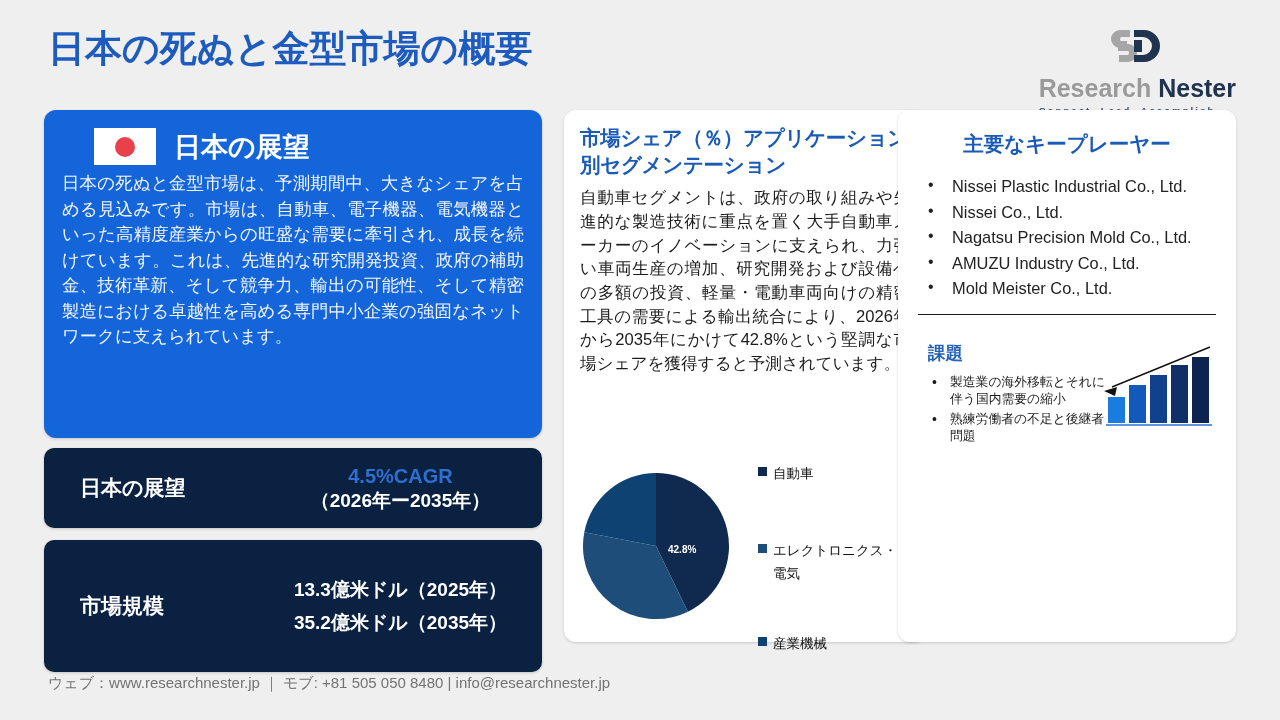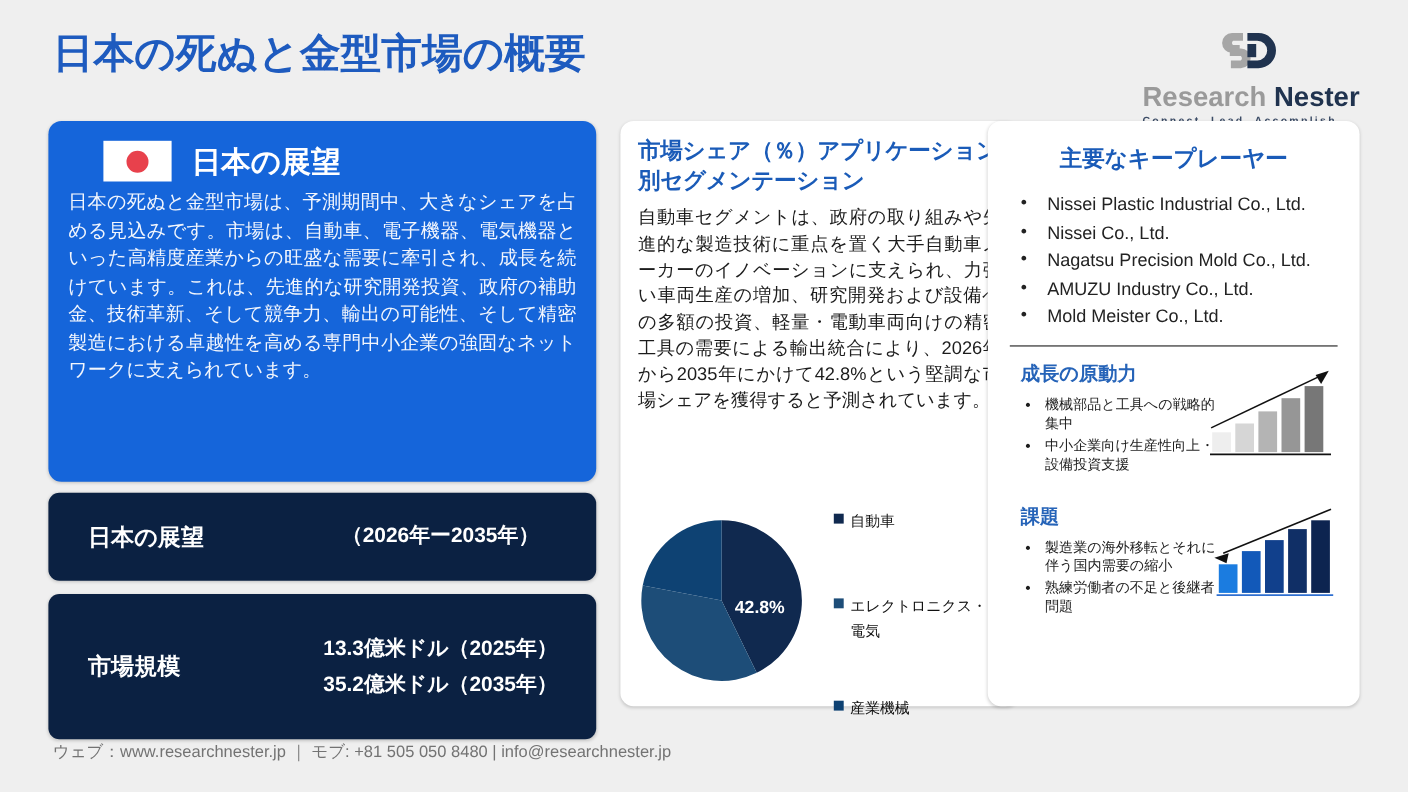--- a/index.html
+++ b/index.html
@@ -78,21 +78,21 @@
   .mid-body {
     margin-top: 8px; font-size: 16.6px; line-height: 1.43; color: #1c1c1c;
     text-align: justify; text-justify: inter-character;
   }
 
   
   .chart-area { position: absolute; left: 8px; top: 340px; width: 322px; height: 180px; }
   .pie-wrap { position: absolute; left: 4px; top: 16px; width: 160px; height: 160px; }
   .pie-label {
     position: absolute; left: 92px; top: 78px;
-    font-size: 16px; font-weight: bold; color: #fff;
+    font-size: 10px; font-weight: bold; color: #fff;
   }
   .legend { position: absolute; left: 186px; top: 8px; width: 140px; }
   .legend-row { display: flex; align-items: flex-start; gap: 6px; font-size: 13.5px; color: #111; }
   .legend-row.r1 { margin-top: 4px; }
   .legend-row.r2 { margin-top: 54px; }
   .legend-row.r3 { margin-top: 46px; }
   .swatch { width: 9px; height: 9px; flex: none; margin-top: 5px; }
   .legend-text { line-height: 1.72; }
 
   
@@ -150,20 +150,21 @@
     <div class="blue-head">
       <div class="flag"></div>
       <div class="blue-head-title">日本の展望</div>
     </div>
     <div class="blue-body">日本の死ぬと金型市場は、予測期間中、大きなシェアを占める見込みです。市場は、自動車、電子機器、電気機器といった高精度産業からの旺盛な需要に牽引され、成長を続けています。これは、先進的な研究開発投資、政府の補助金、技術革新、そして競争力、輸出の可能性、そして精密製造における卓越性を高める専門中小企業の強固なネットワークに支えられています。</div>
   </div>
 
   <div class="stat-box" id="stat-cagr">
     <div class="stat-label">日本の展望</div>
     <div class="stat-values">
+      <div class="stat-accent">4.5%CAGR</div>
       <div class="stat-sub">（2026年ー2035年）</div>
     </div>
   </div>
 
   <div class="stat-box" id="stat-size">
     <div class="stat-label">市場規模</div>
     <div class="stat-values">
       <div class="stat-line">13.3億米ドル（2025年）</div>
       <div class="stat-line">35.2億米ドル（2035年）</div>
     </div>
@@ -207,37 +208,20 @@
     <div class="right-title">主要なキープレーヤー</div>
     <ul class="players">
       <li>Nissei Plastic Industrial Co., Ltd.</li>
       <li>Nissei Co., Ltd.</li>
       <li>Nagatsu Precision Mold Co., Ltd.</li>
       <li>AMUZU Industry Co., Ltd.</li>
       <li>Mold Meister Co., Ltd.</li>
     </ul>
     <div class="divider"></div>
 
-    <div class="sub-block">
-      <div class="sub-title">成長の原動力</div>
-      <ul class="sub-list">
-        <li>機械部品と工具への戦略的集中</li>
-        <li>中小企業向け生産性向上・設備投資支援</li>
-      </ul>
-      <svg class="mini-chart" id="mini-growth" viewBox="0 0 118 86">
-        <rect x="4" y="64" width="17" height="18" fill="#eeeeee"></rect>
-        <rect x="25" y="56" width="17" height="26" fill="#d6d6d6"></rect>
-        <rect x="46" y="45" width="17" height="37" fill="#b4b4b4"></rect>
-        <rect x="67" y="33" width="17" height="49" fill="#969696"></rect>
-        <rect x="88" y="22" width="17" height="60" fill="#777777"></rect>
-        <line x1="2" y1="84" x2="112" y2="84" stroke="#111" stroke-width="1.6"></line>
-        <line x1="3" y1="60" x2="104" y2="12" stroke="#111" stroke-width="1.4"></line>
-        <polygon points="110,8 98,12 103,20" fill="#111"></polygon>
-      </svg>
-    </div>
 
     <div class="sub-block" style="margin-top:26px;">
       <div class="sub-title">課題</div>
       <ul class="sub-list">
         <li>製造業の海外移転とそれに伴う国内需要の縮小</li>
         <li>熟練労働者の不足と後継者問題</li>
       </ul>
       <svg class="mini-chart" id="mini-challenge" viewBox="0 0 118 86">
         <rect x="10" y="56" width="17" height="26" fill="#1b7ce0"></rect>
         <rect x="31" y="44" width="17" height="38" fill="#1259b9"></rect>

